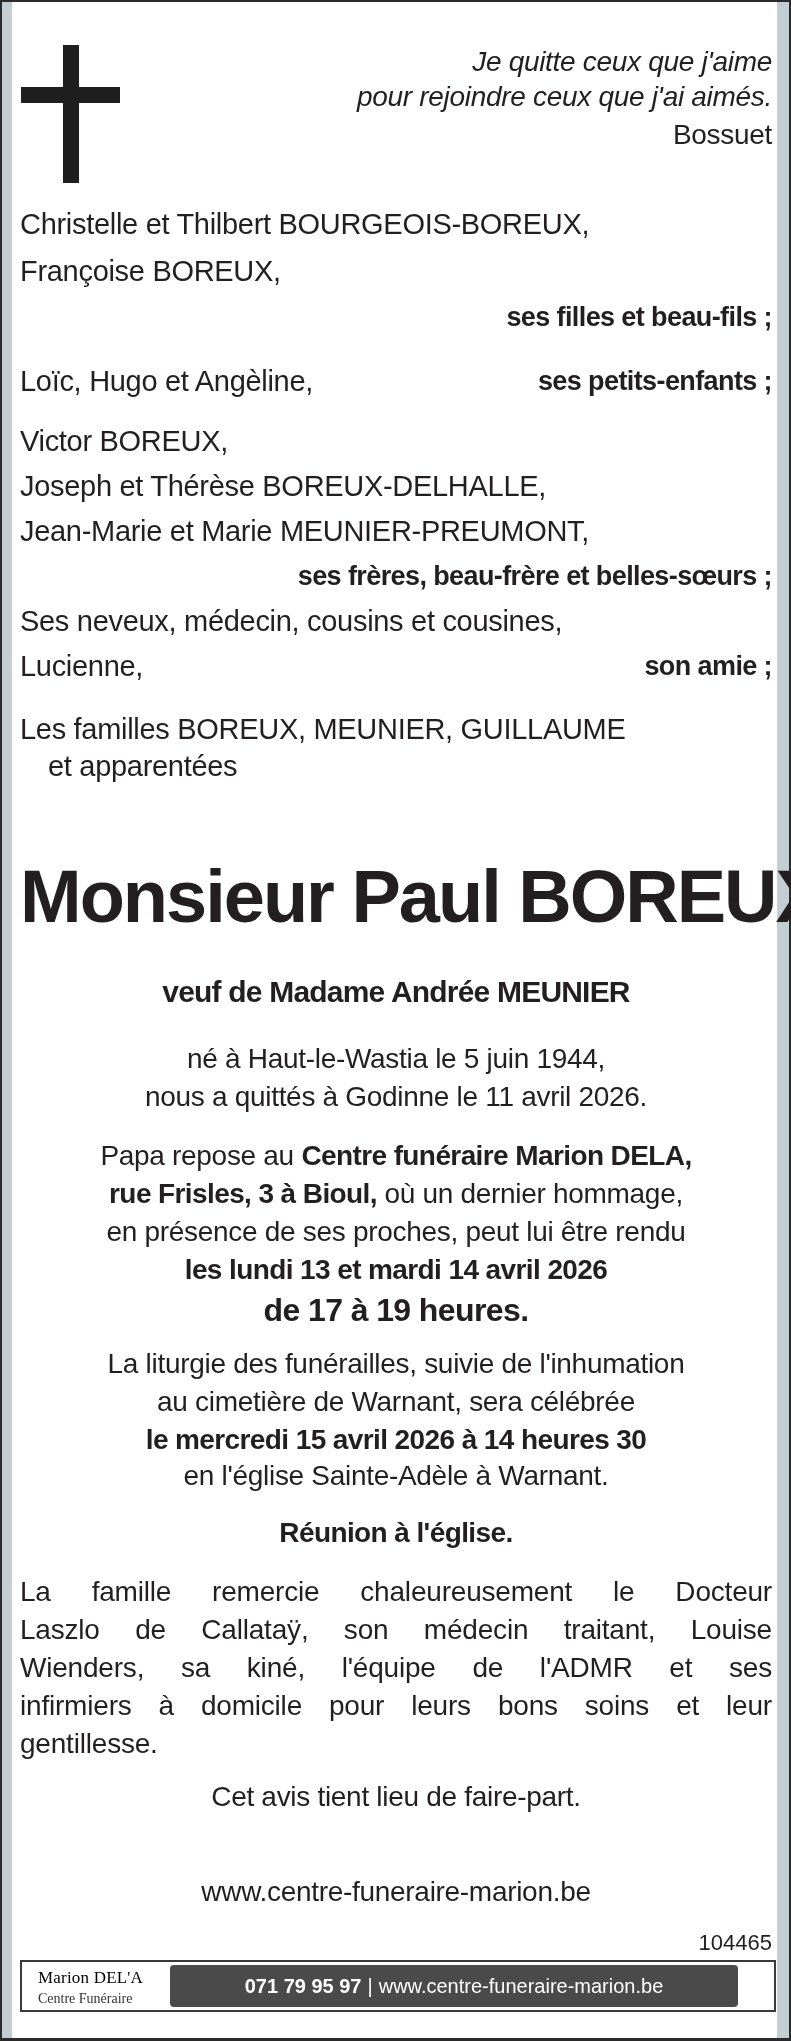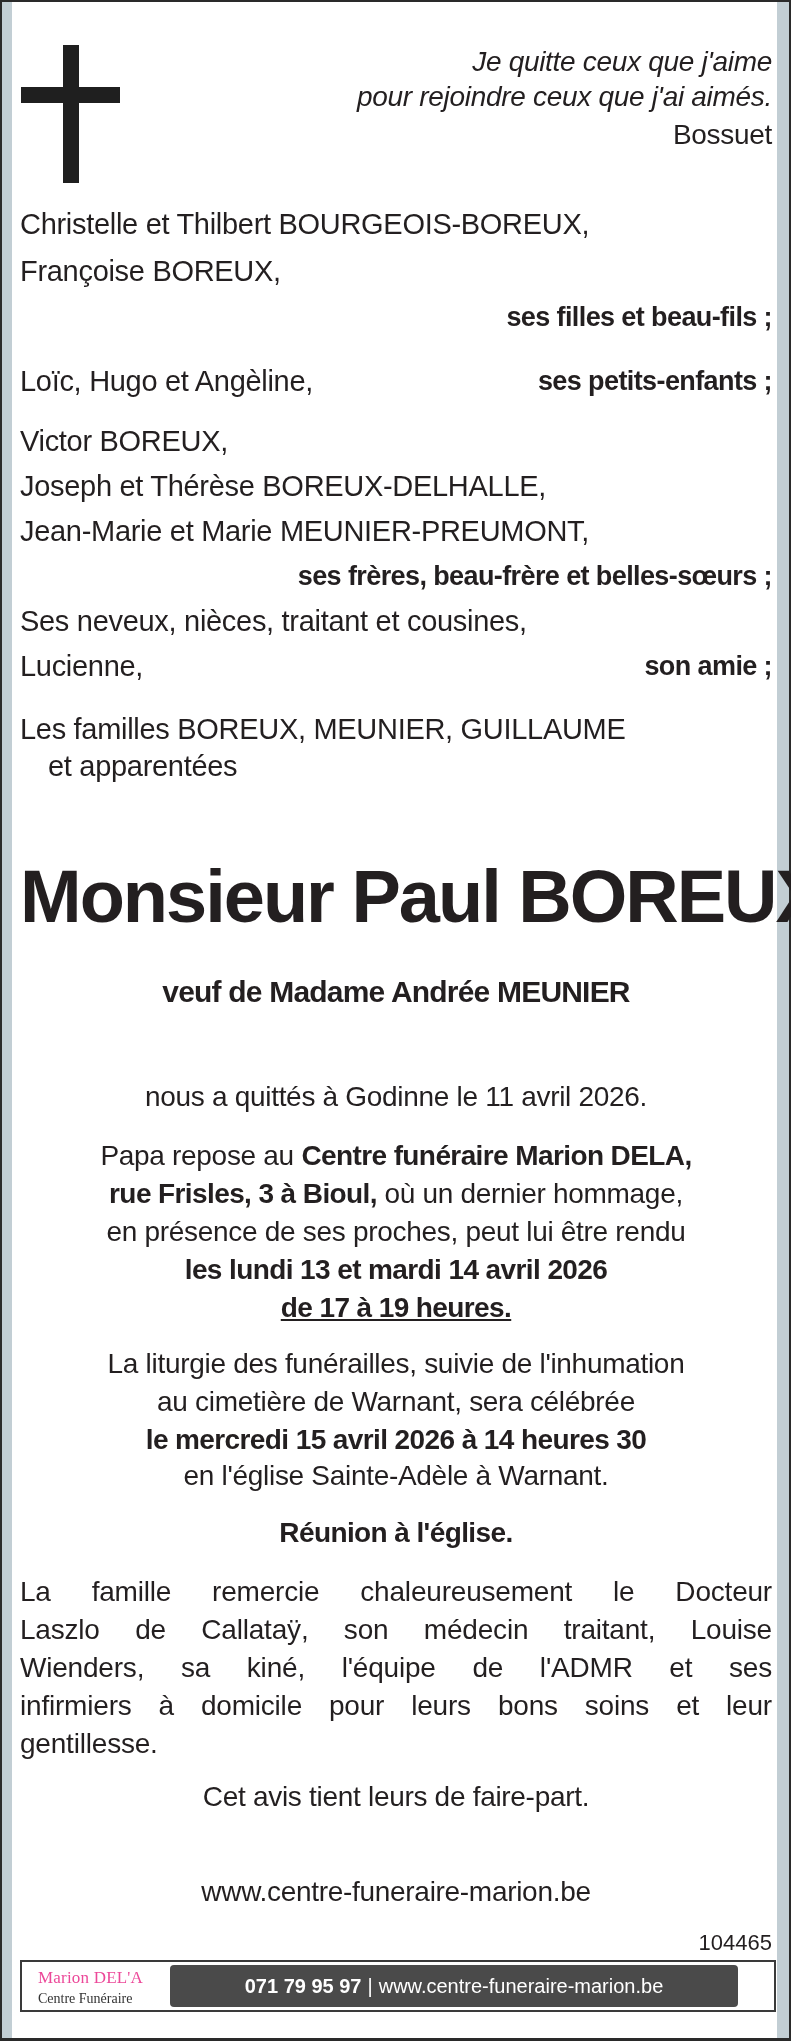--- a/index.html
+++ b/index.html
@@ -18,21 +18,21 @@
     .reg { font-size: 29px; transform-origin: left center; letter-spacing: -0.3px; }
     .quote { font-style: italic; font-size: 28px; letter-spacing: -0.3px; }
     .bold { font-weight: bold; font-size: 27px; letter-spacing: -0.6px; }
     .title { font-weight: bold; font-size: 74px; letter-spacing: -2px; }
     .sub { font-weight: bold; font-size: 30px; letter-spacing: -0.8px; }
     .body28 { font-size: 28px; letter-spacing: -0.3px; }
     b { font-weight: bold; letter-spacing: -0.6px; }
     .just { position: absolute; left: 20px; width: 752px; font-size: 28px; line-height: 38px; text-align: justify; letter-spacing: -0.2px; }
     .refnum { position: absolute; right: 19px; top: 1930px; font-size: 22px; }
     .footer { position: absolute; left: 20px; top: 1960px; width: 756px; height: 52px; box-sizing: border-box; border: 2px solid #3a3a3a; background: #fff; }
-    .brand-name { position: absolute; left: 16px; top: 6px; font-family: "Liberation Serif", "DejaVu Serif", serif; font-size: 17px; color: #ec4899; letter-spacing: 0.2px; }
+    .brand-name { position: absolute; left: 16px; top: 6px; font-family: "Liberation Serif", "DejaVu Serif", serif; font-size: 17px; color: #000000; letter-spacing: 0.2px; }
     .brand-sub { position: absolute; left: 16px; top: 29px; font-family: "Liberation Serif", "DejaVu Serif", serif; font-size: 14px; color: #333; }
     .pill { position: absolute; left: 148px; top: 3px; width: 568px; height: 42px; background: #4a4a4a; border-radius: 4px; color: #ffffff; font-size: 20px; display: flex; align-items: center; justify-content: center; }
     .pill .phone { font-weight: bold; }
     .pill .sep { margin: 0 6px; font-weight: normal; }
   </style>
 </head>
 <body>
 
 <div class="frame"></div>
 <div class="band-left"></div>
@@ -54,52 +54,53 @@
   <div class="line R bold" style="top:304px;">ses filles et beau-fils ;</div>
 
   <div class="line L reg" style="top:367px;">Loïc, Hugo et Angèline,</div>
   <div class="line R bold" style="top:368px;">ses petits-enfants ;</div>
 
   <div class="line L reg" style="top:427px;">Victor BOREUX,</div>
   <div class="line L reg" style="top:472px;">Joseph et Thérèse BOREUX-DELHALLE,</div>
   <div class="line L reg" style="top:517px;">Jean-Marie et Marie MEUNIER-PREUMONT,</div>
   <div class="line R bold" style="top:563px;">ses frères, beau-frère et belles-sœurs ;</div>
 
-  <div class="line L reg" style="top:607px;">Ses neveux, nièces, traitant et cousines,</div>
+  <div class="line L reg" style="top:607px;">Ses neveux, médecin, cousins et cousines,</div>
   <div class="line L reg" style="top:652px;">Lucienne,</div>
   <div class="line R bold" style="top:653px;">son amie ;</div>
 
   <div class="line L reg" style="top:715px;">Les familles BOREUX, MEUNIER, GUILLAUME</div>
   <div class="line reg" style="left:48px; top:752px;">et apparentées</div>
 
   <div class="line C title" style="top:860px;">Monsieur Paul BOREUX</div>
   <div class="line C sub" style="top:977px;">veuf de Madame Andrée MEUNIER</div>
+  <div class="line C body28" style="top:1045px;">né à Haut-le-Wastia le 5 juin 1944,</div>
   <div class="line C body28" style="top:1083px;">nous a quittés à Godinne le 11 avril 2026.</div>
 
   <div class="line C body28" style="top:1142px;"><span>Papa repose au </span><b>Centre funéraire Marion DELA,</b></div>
   <div class="line C body28" style="top:1180px;"><b>rue Frisles, 3 à Bioul,</b><span> où un dernier hommage,</span></div>
   <div class="line C body28" style="top:1218px;">en présence de ses proches, peut lui être rendu</div>
   <div class="line C bold" style="top:1256px; font-size:28px;">les lundi 13 et mardi 14 avril 2026</div>
-  <div class="line C bold" style="top:1294px; font-size:28px;text-decoration:underline;">de 17 à 19 heures.</div>
+  <div class="line C bold" style="top:1294px; font-size:32px;">de 17 à 19 heures.</div>
 
   <div class="line C body28" style="top:1350px;">La liturgie des funérailles, suivie de l'inhumation</div>
   <div class="line C body28" style="top:1388px;">au cimetière de Warnant, sera célébrée</div>
   <div class="line C bold" style="top:1426px; font-size:28px;">le mercredi 15 avril 2026 à 14 heures 30</div>
   <div class="line C body28" style="top:1462px;">en l'église Sainte-Adèle à Warnant.</div>
   <div class="line C bold" style="top:1519px; font-size:28px;">Réunion à l'église.</div>
 
   <div class="just" style="top:1573px;">
     <div style="text-align:justify; text-align-last:justify;">La famille remercie chaleureusement le Docteur</div>
     <div style="text-align:justify; text-align-last:justify;">Laszlo de Callataÿ, son médecin traitant, Louise</div>
     <div style="text-align:justify; text-align-last:justify;">Wienders, sa kiné, l'équipe de l'ADMR et ses</div>
     <div style="text-align:justify; text-align-last:justify;">infirmiers à domicile pour leurs bons soins et leur</div>
     <div style="text-align:left;">gentillesse.</div>
   </div>
 
-  <div class="line C body28" style="top:1783px;">Cet avis tient leurs de faire-part.</div>
+  <div class="line C body28" style="top:1783px;">Cet avis tient lieu de faire-part.</div>
   <div class="line C body28" style="top:1878px;">www.centre-funeraire-marion.be</div>
 
   <div class="refnum">104465</div>
 
   <div class="footer">
     <div class="brand-name">Marion DEL'A</div>
     <div class="brand-sub">Centre Funéraire</div>
     <div class="pill">
       <span class="phone">071 79 95 97</span>
       <span class="sep">|</span>

